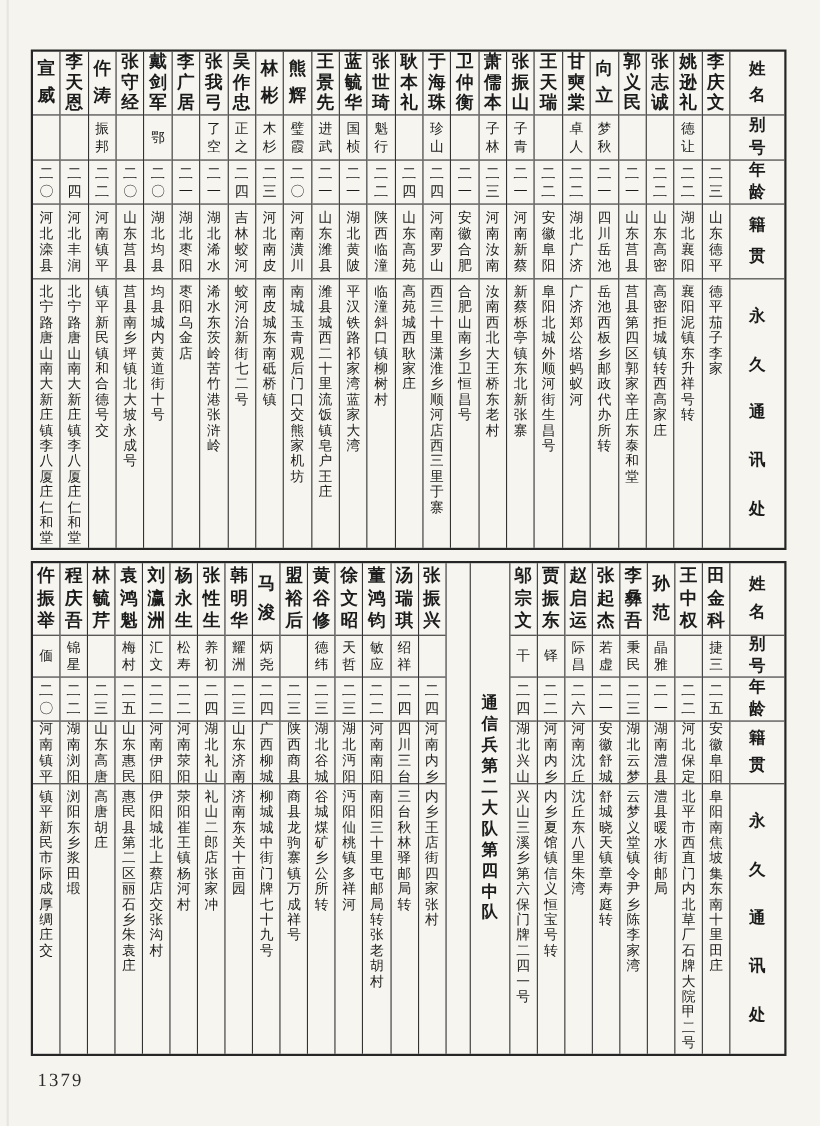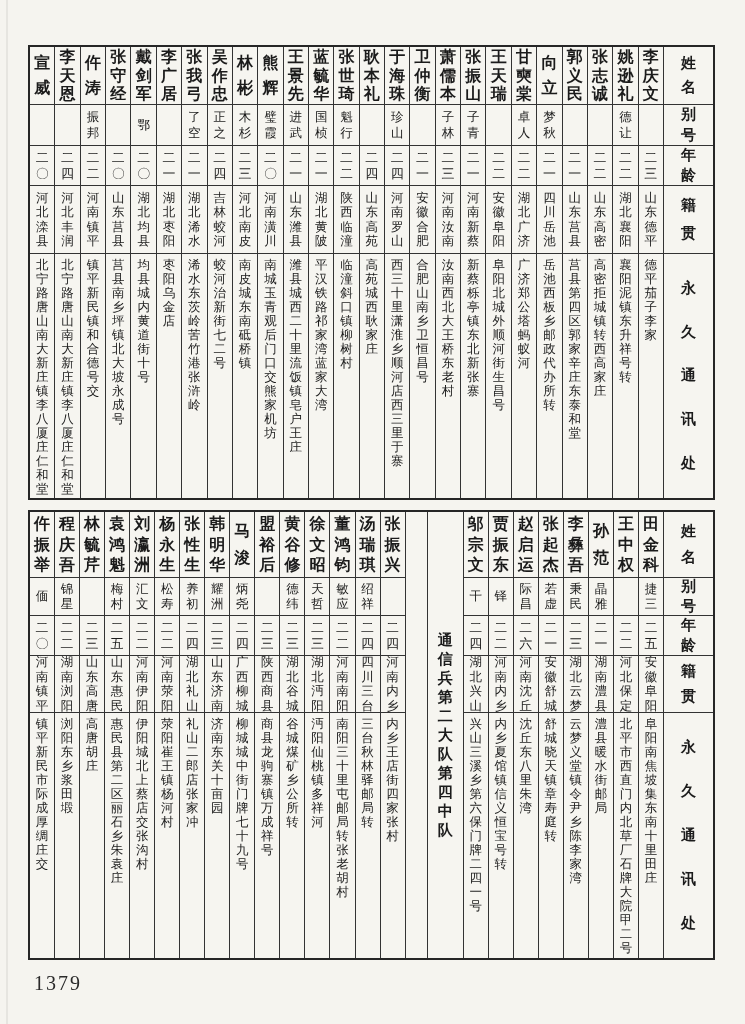--- a/index.html
+++ b/index.html
@@ -45,21 +45,21 @@
   .ch{display:block;line-height:1;text-align:center;}
   .c-name{justify-content:space-evenly;font-size:16px;font-weight:bold;}
   .c-alias{justify-content:center;gap:3px;font-size:12.5px;}
   .c-age{justify-content:center;gap:3px;font-size:13px;}
   .c-native{justify-content:center;gap:2px;font-size:12.5px;}
   .c-addr{justify-content:flex-start;padding-top:5px;gap:1.5px;font-size:12.5px;}
   .head .cell{justify-content:space-evenly;font-weight:bold;font-size:15px;}
   .col.divider .cell{justify-content:center;gap:4px;font-size:15px;font-weight:bold;height:100%;}
   .page-number{
     position:absolute;left:34px;top:972px;
-    font-size:20px;letter-spacing:2px;color:#2a2a2a;
+    font-size:17px;letter-spacing:2px;color:#2a2a2a;
   }
 </style>
 </head>
 <body>
 
 <div id="table-top" class="roster">
     <div class="col head">
       <div class="cell c-name">
         <span class="ch">姓</span>
         <span class="ch">名</span>

